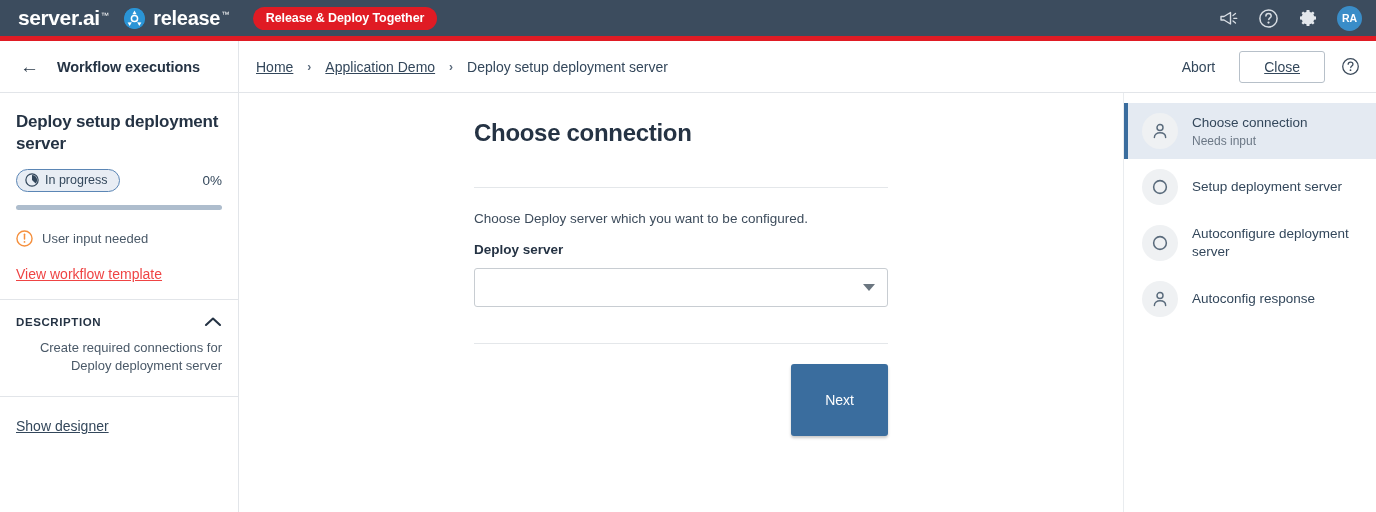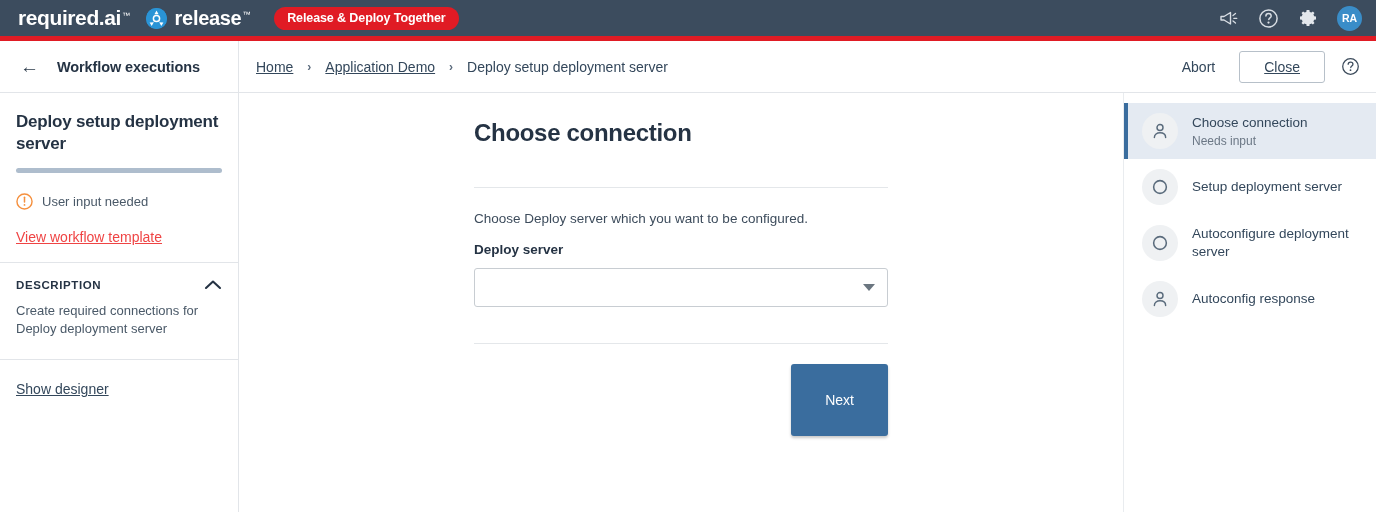--- a/index.html
+++ b/index.html
@@ -81,21 +81,21 @@
     display: inline-flex; align-items: center; gap: 6px;
     border: 1px solid #5b86b5; background: #e8edf4; border-radius: 12px;
     padding: 3px 11px 4px 8px; font-size: 12.5px; color: #33475b;
   }
   .pct { margin-left: auto; font-size: 13.5px; color: #33475b; }
   .progressbar { margin-top: 13px; height: 5px; border-radius: 3px; background: #aebdcd; width: 100%; }
   .inputneeded { display: flex; align-items: center; gap: 9px; margin-top: 20px; }
   .inputneeded .txt { font-size: 13px; color: #4a5968; }
   .tmpl-link { display: inline-block; margin-top: 19px; font-size: 14px; color: #ef4444; text-decoration: underline; cursor: pointer; text-align: center; }
   .lp-divider { border-top: 1px solid #e2e5e9; }
-  .lp-desc { padding: 16px 16px 20px; }
+  .lp-desc { padding: 16px 16px 20px; text-align: right; }
   .desc-head { display: flex; align-items: center; justify-content: space-between; cursor: pointer; }
   .desc-title { font-size: 11.5px; font-weight: 700; letter-spacing: 0.6px; color: #253344; }
   .desc-body { margin-top: 11px; font-size: 13px; line-height: 1.45; color: #4a5968; }
   .lp-bottom { padding: 20px 16px; }
   .designer-link { font-size: 14px; color: #33475b; text-decoration: underline; cursor: pointer; }
 
   
   .main { flex: 1; background: #fff; border-right: 1px solid #e9ecef; position: relative; overflow: hidden; }
   .form-wrap { width: 414px; margin-left: 235px; padding-top: 26px; }
   .form-title { font-size: 24px; font-weight: 700; color: #253344; letter-spacing: -0.3px; }
@@ -129,21 +129,21 @@
   .pp-label { font-size: 13.5px; color: #33475b; line-height: 1.35; }
   .pp-sub { font-size: 12px; color: #6b7785; margin-top: 1px; }
 </style>
 </head>
 <body>
 
 <div class="app">
 
   <div class="topbar">
     <div class="brand-digital">
-      <span>required.ai</span>
+      <span>server.ai</span>
       <span class="tm">™</span>
     </div>
     <div class="rel-group">
       <span class="rel-mark">
         <svg width="21" height="21" viewBox="0 0 21 21">
           <circle cx="10.5" cy="10.5" r="10.5" fill="#2a94d6"></circle>
           <circle cx="10.5" cy="10.5" r="3.1" fill="none" stroke="#fff" stroke-width="1.5"></circle>
           <path d="M10.5 2.6 L12.6 6.2 L8.4 6.2 Z" fill="#fff"></path>
           <path d="M3.6 14.6 L7.8 14.3 L5.7 18 Z" fill="#fff"></path>
           <path d="M17.4 14.6 L15.3 18 L13.2 14.3 Z" fill="#fff"></path>
@@ -204,20 +204,32 @@
         </svg>
       </span>
     </div>
   </div>
 
   <div class="body">
 
     <div class="leftpanel">
       <div class="lp-top">
         <div class="lp-title">Deploy setup deployment server</div>
+        <div class="lp-statusrow">
+          <span class="badge">
+            <span>
+              <svg width="14" height="14" viewBox="0 0 16 16" style="display:block">
+                <circle cx="8" cy="8" r="7" fill="none" stroke="#33475b" stroke-width="1.4"></circle>
+                <path d="M8 8 L8 2.2 A5.8 5.8 0 0 1 12.1 12.1 Z" fill="#33475b"></path>
+              </svg>
+            </span>
+            <span>In progress</span>
+          </span>
+          <span class="pct">0%</span>
+        </div>
         <div class="progressbar"></div>
         <div class="inputneeded">
           <span>
             <svg width="17" height="17" viewBox="0 0 18 18" style="display:block">
               <circle cx="9" cy="9" r="8" fill="none" stroke="#f5903e" stroke-width="1.5"></circle>
               <path d="M9 4.6 L9 9.6" stroke="#f5903e" stroke-width="1.6" stroke-linecap="round"></path>
               <circle cx="9" cy="12.6" r="0.95" fill="#f5903e"></circle>
             </svg>
           </span>
           <span class="txt">User input needed</span>

